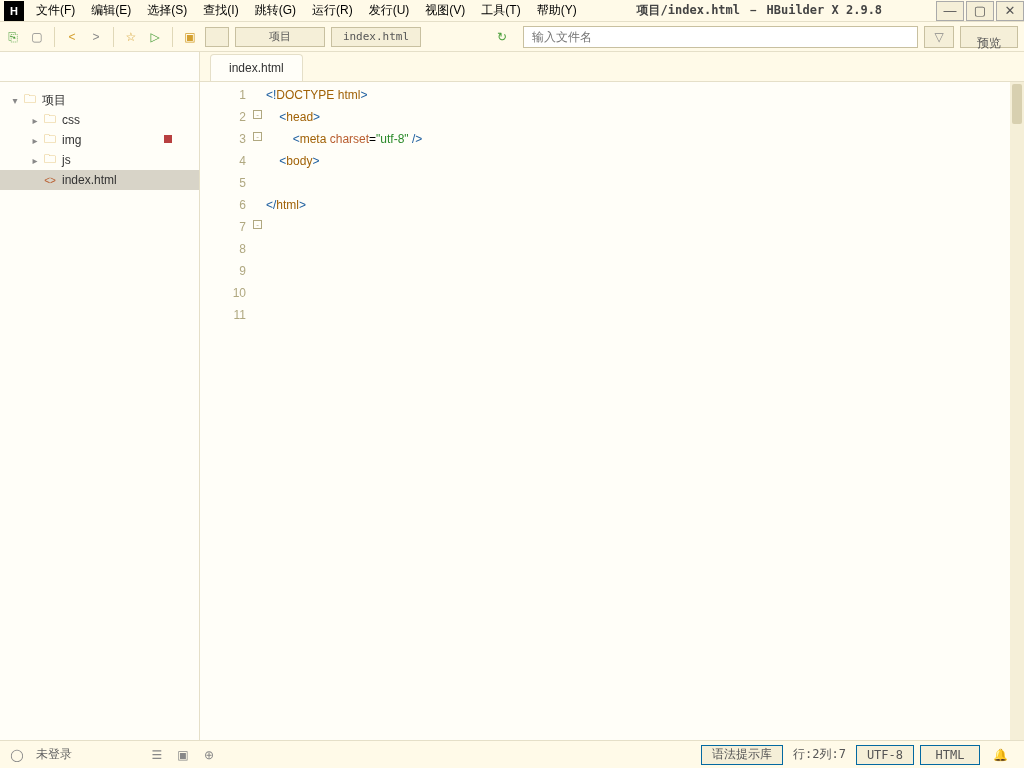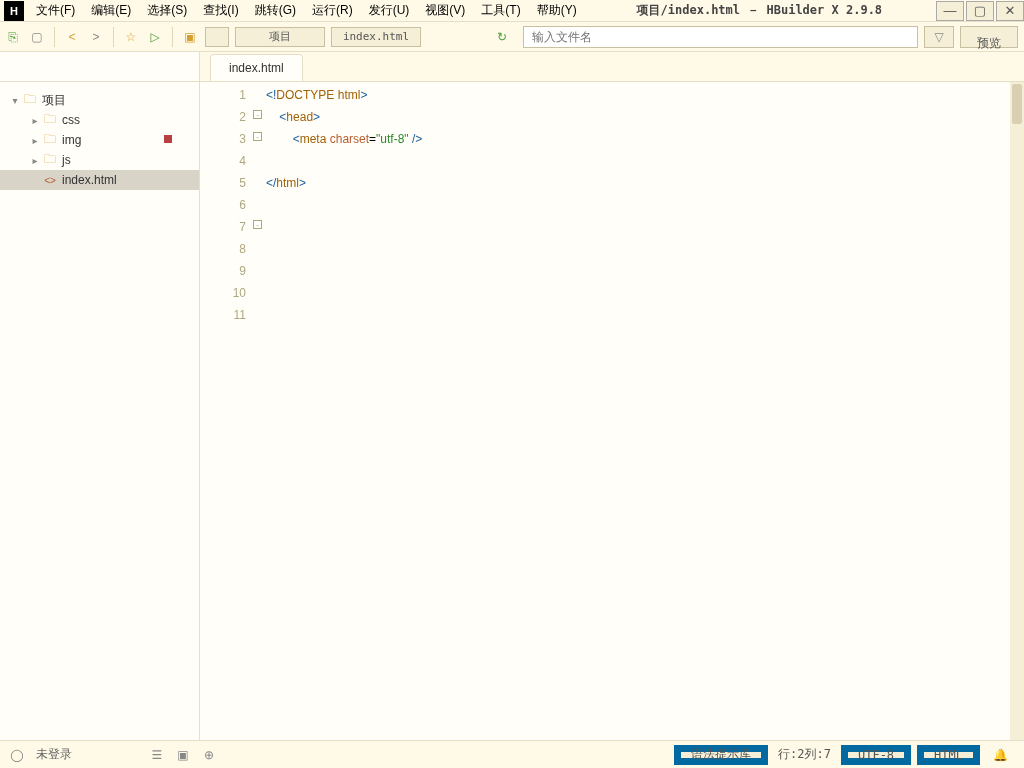--- a/index.html
+++ b/index.html
@@ -47,21 +47,21 @@
 .tag { color: #a16207; }
 .attr { color: #b85c2e; }
 .val { color: #2a8a2a; }
 .punct { color: #2060a0; }
 .scrollbar-v { position: absolute; right: 0; top: 30px; bottom: 0; width: 14px; background: #f5efd8; }
 .scrollbar-thumb { background: #d8d0b0; height: 40px; margin: 2px; border-radius: 2px; }
 .statusbar { height: 28px; background: #fffae8; border-top: 1px solid #e5dfc8; display: flex; align-items: center; padding: 0 8px; gap: 8px; }
 .status-left { display: flex; align-items: center; gap: 10px; color: #666; }
 .status-icon { width: 18px; height: 18px; display: flex; align-items: center; justify-content: center; color: #888; cursor: pointer; }
 .status-right { margin-left: auto; display: flex; align-items: center; gap: 6px; }
-.status-btn { height: 20px; border: 7px solid #0369a1; background: #f5efd8; padding: 0 10px; cursor: pointer; color: #555; display: flex; align-items: center; font-family: monospace; }
+.status-btn { height: 20px; border: 1px solid #0369a1; background: #f5efd8; padding: 0 10px; cursor: pointer; color: #555; display: flex; align-items: center; font-family: monospace; }
 .status-text { color: #555; font-family: monospace; padding: 0 4px; }
 .bell { width: 30px; text-align: center; color: #c4a030; cursor: pointer; }
 </style>
 </head>
 <body>
 
 <div class="titlebar">
   <div class="app-icon">H</div>
   <div id="menu-container" style="display:flex;">
       <div class="menu-item">文件(F)</div>
@@ -158,20 +158,21 @@
           <div class="gutter-line">7<span class="fold-mark">-</span></div>
           <div class="gutter-line">8</div>
           <div class="gutter-line">9</div>
           <div class="gutter-line">10</div>
           <div class="gutter-line">11</div>
         </div>
       <div class="code-lines" id="code-lines">
           <div class="code-line"><span class="punct">&lt;!</span><span class="tag">DOCTYPE</span> <span class="tag">html</span><span class="punct">&gt;</span></div>
           <div class="code-line">    <span class="punct">&lt;</span><span class="tag">head</span><span class="punct">&gt;</span></div>
           <div class="code-line">        <span class="punct">&lt;</span><span class="tag">meta</span> <span class="attr">charset</span>=<span class="val">"utf-8"</span> <span class="punct">/&gt;</span></div>
+          <div class="code-line">    <span class="punct">&lt;</span><span class="tag">body</span><span class="punct">&gt;</span></div>
           <div class="code-line"></div>
           <div class="code-line"><span class="punct">&lt;/</span><span class="tag">html</span><span class="punct">&gt;</span></div>
           <div class="code-line"></div>
         </div>
     </div>
     <div class="scrollbar-v">
       <div class="scrollbar-thumb"></div>
     </div>
   </div>
 </div>

